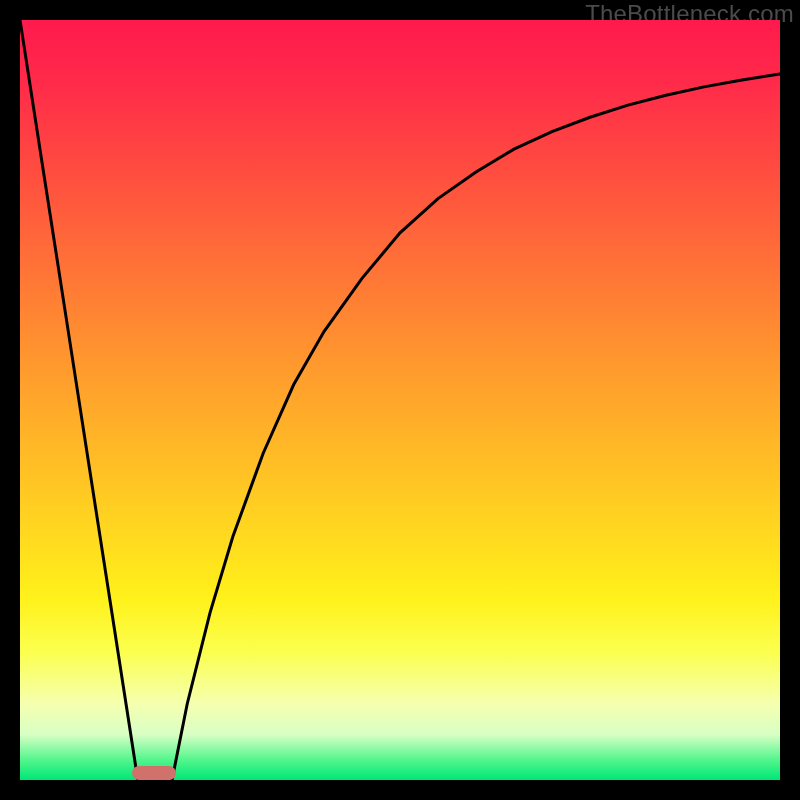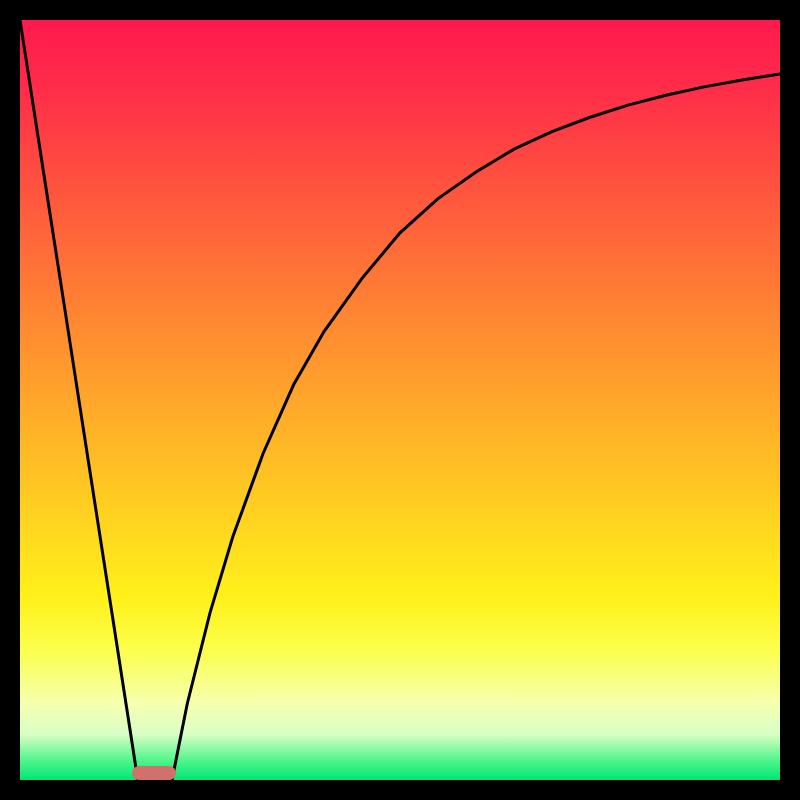--- a/index.html
+++ b/index.html
@@ -64,20 +64,21 @@
     color: #4b4b4b;
     font-size: 24px;
     font-weight: 500;
     letter-spacing: 0.2px;
   }
 </style>
 </head>
 <body>
 
 <div class="frame">
+  <div class="watermark">TheBottleneck.com</div>
   <div class="plot">
     <div class="gradient"></div>
     <svg class="curve-svg" viewBox="0 0 760 760" preserveAspectRatio="none">
       <path id="left-branch" fill="none" stroke="#000" stroke-width="3" stroke-linecap="round" d="M0.00 0.00 L22.80 147.44 L45.60 294.12 L68.40 441.56 L91.20 588.24 L106.40 686.28 L117.80 760.00"></path>
       <path id="right-branch" fill="none" stroke="#000" stroke-width="3" stroke-linecap="round" d="M152.00 760.00 L167.20 684.00 L190.00 592.80 L212.80 516.80 L243.20 433.20 L273.60 364.80 L304.00 311.60 L342.00 258.40 L380.00 212.80 L418.00 178.60 L456.00 152.00 L494.00 129.20 L532.00 111.72 L570.00 97.28 L608.00 85.12 L646.00 75.24 L684.00 66.88 L722.00 60.04 L760.00 53.96"></path>
     </svg>
     <div id="xmarker" class="xmarker" style="left: 112.48px; width: 43.32px; background: rgb(208, 113, 108);"></div>
   </div>
 </div>
 

